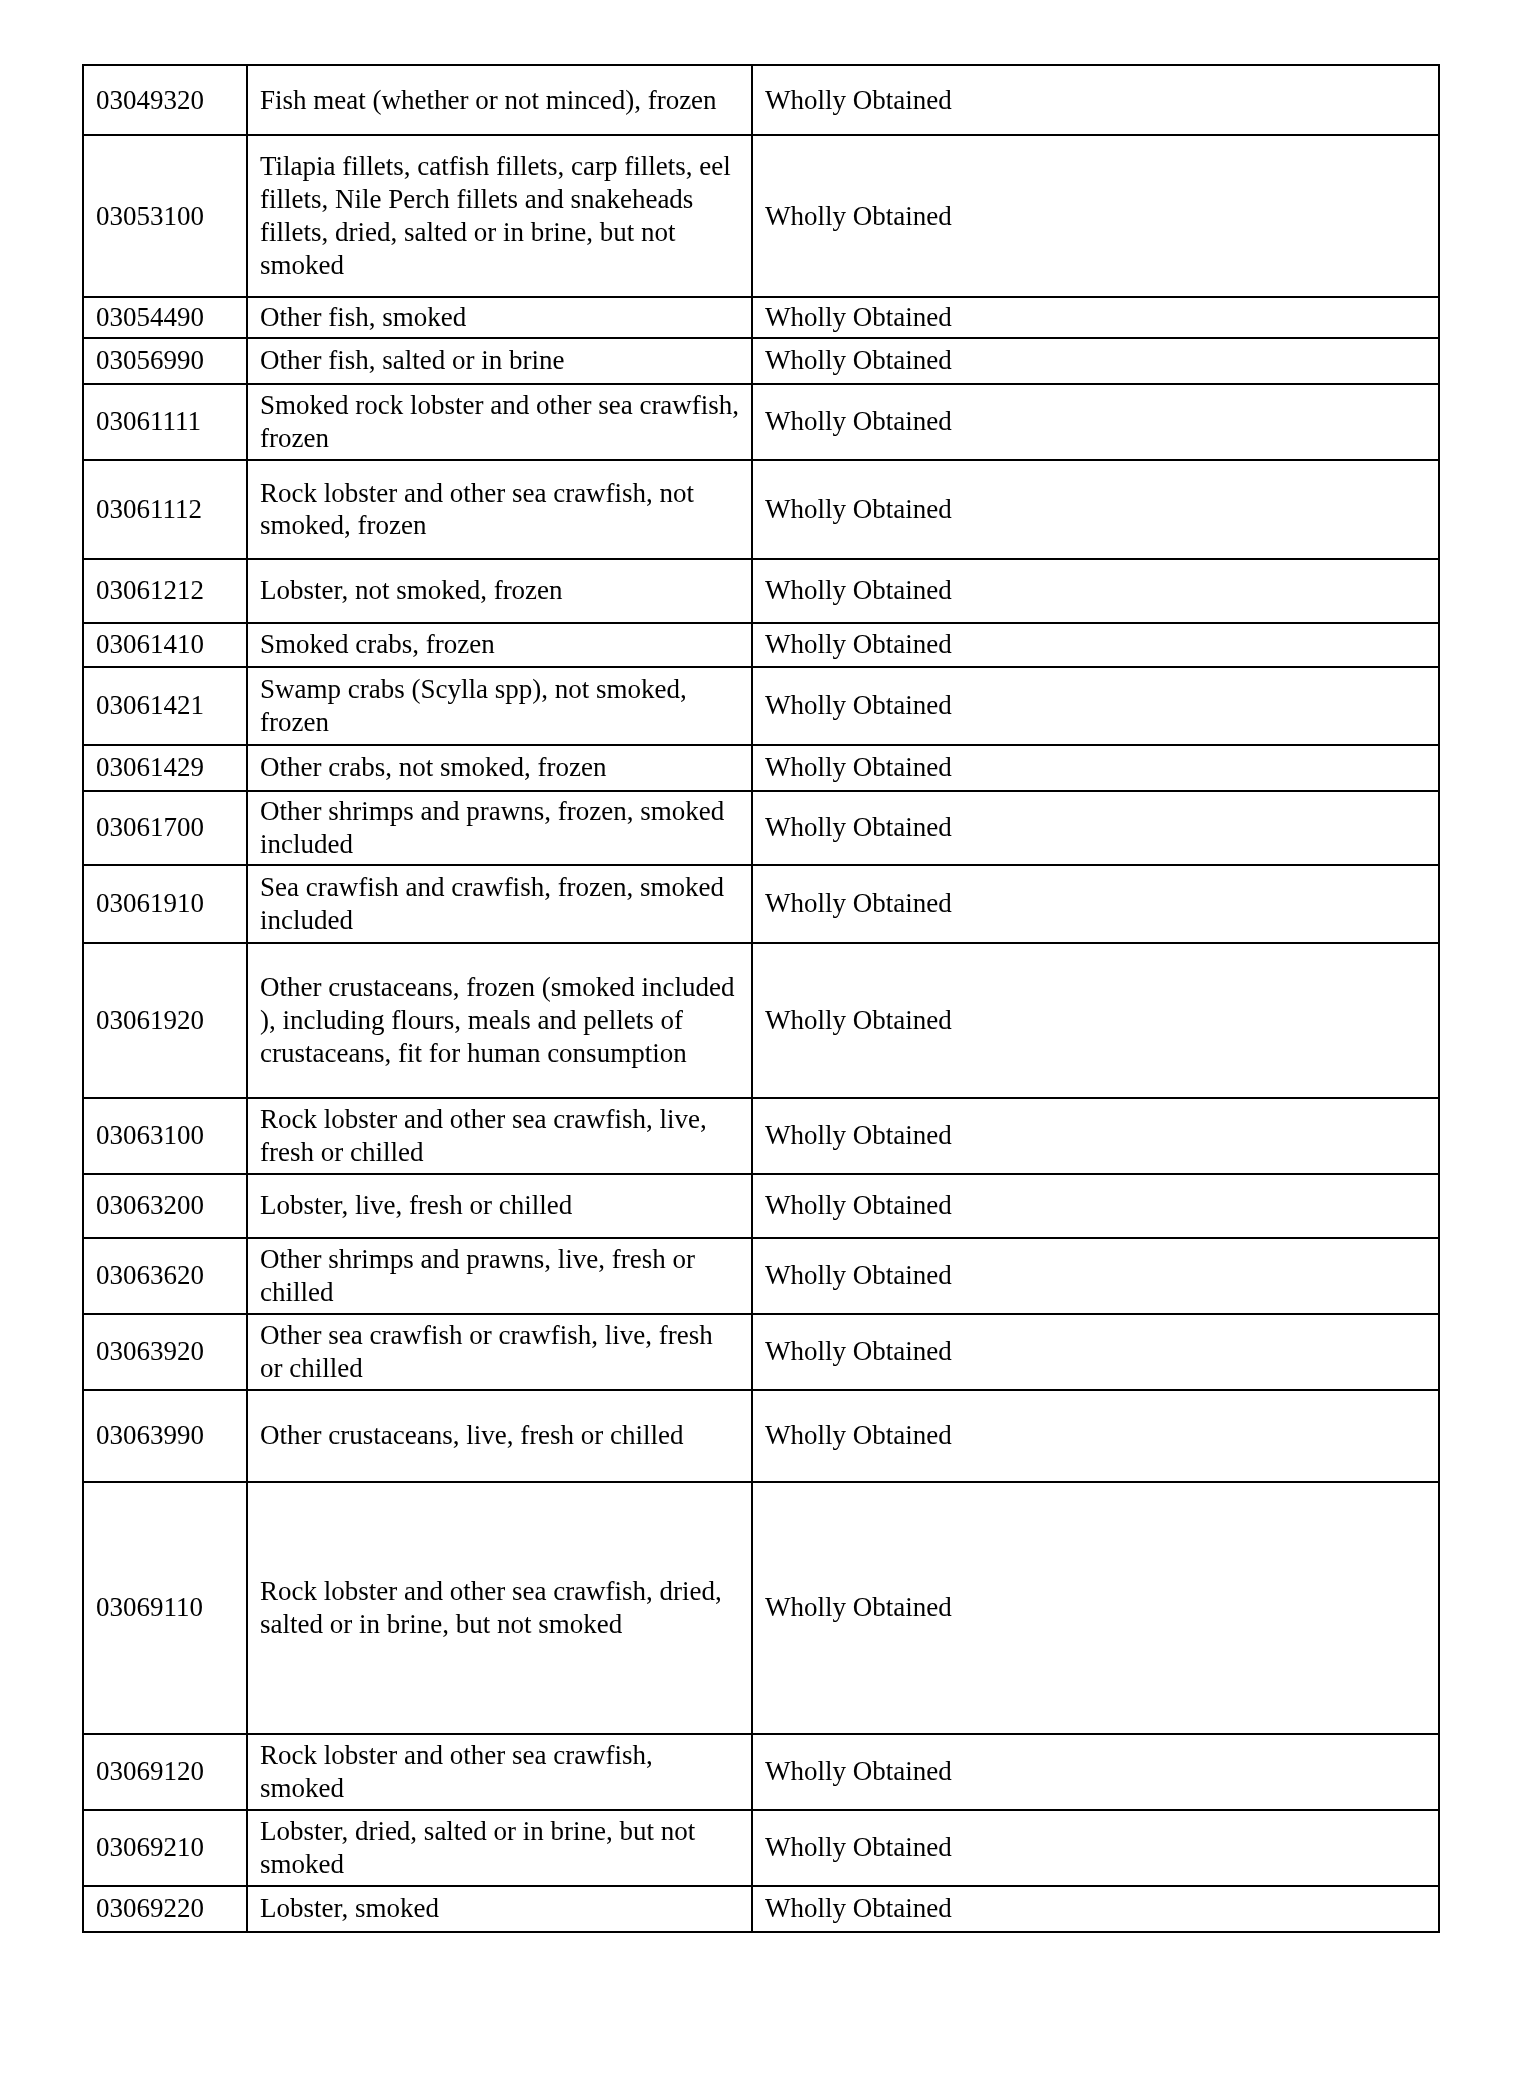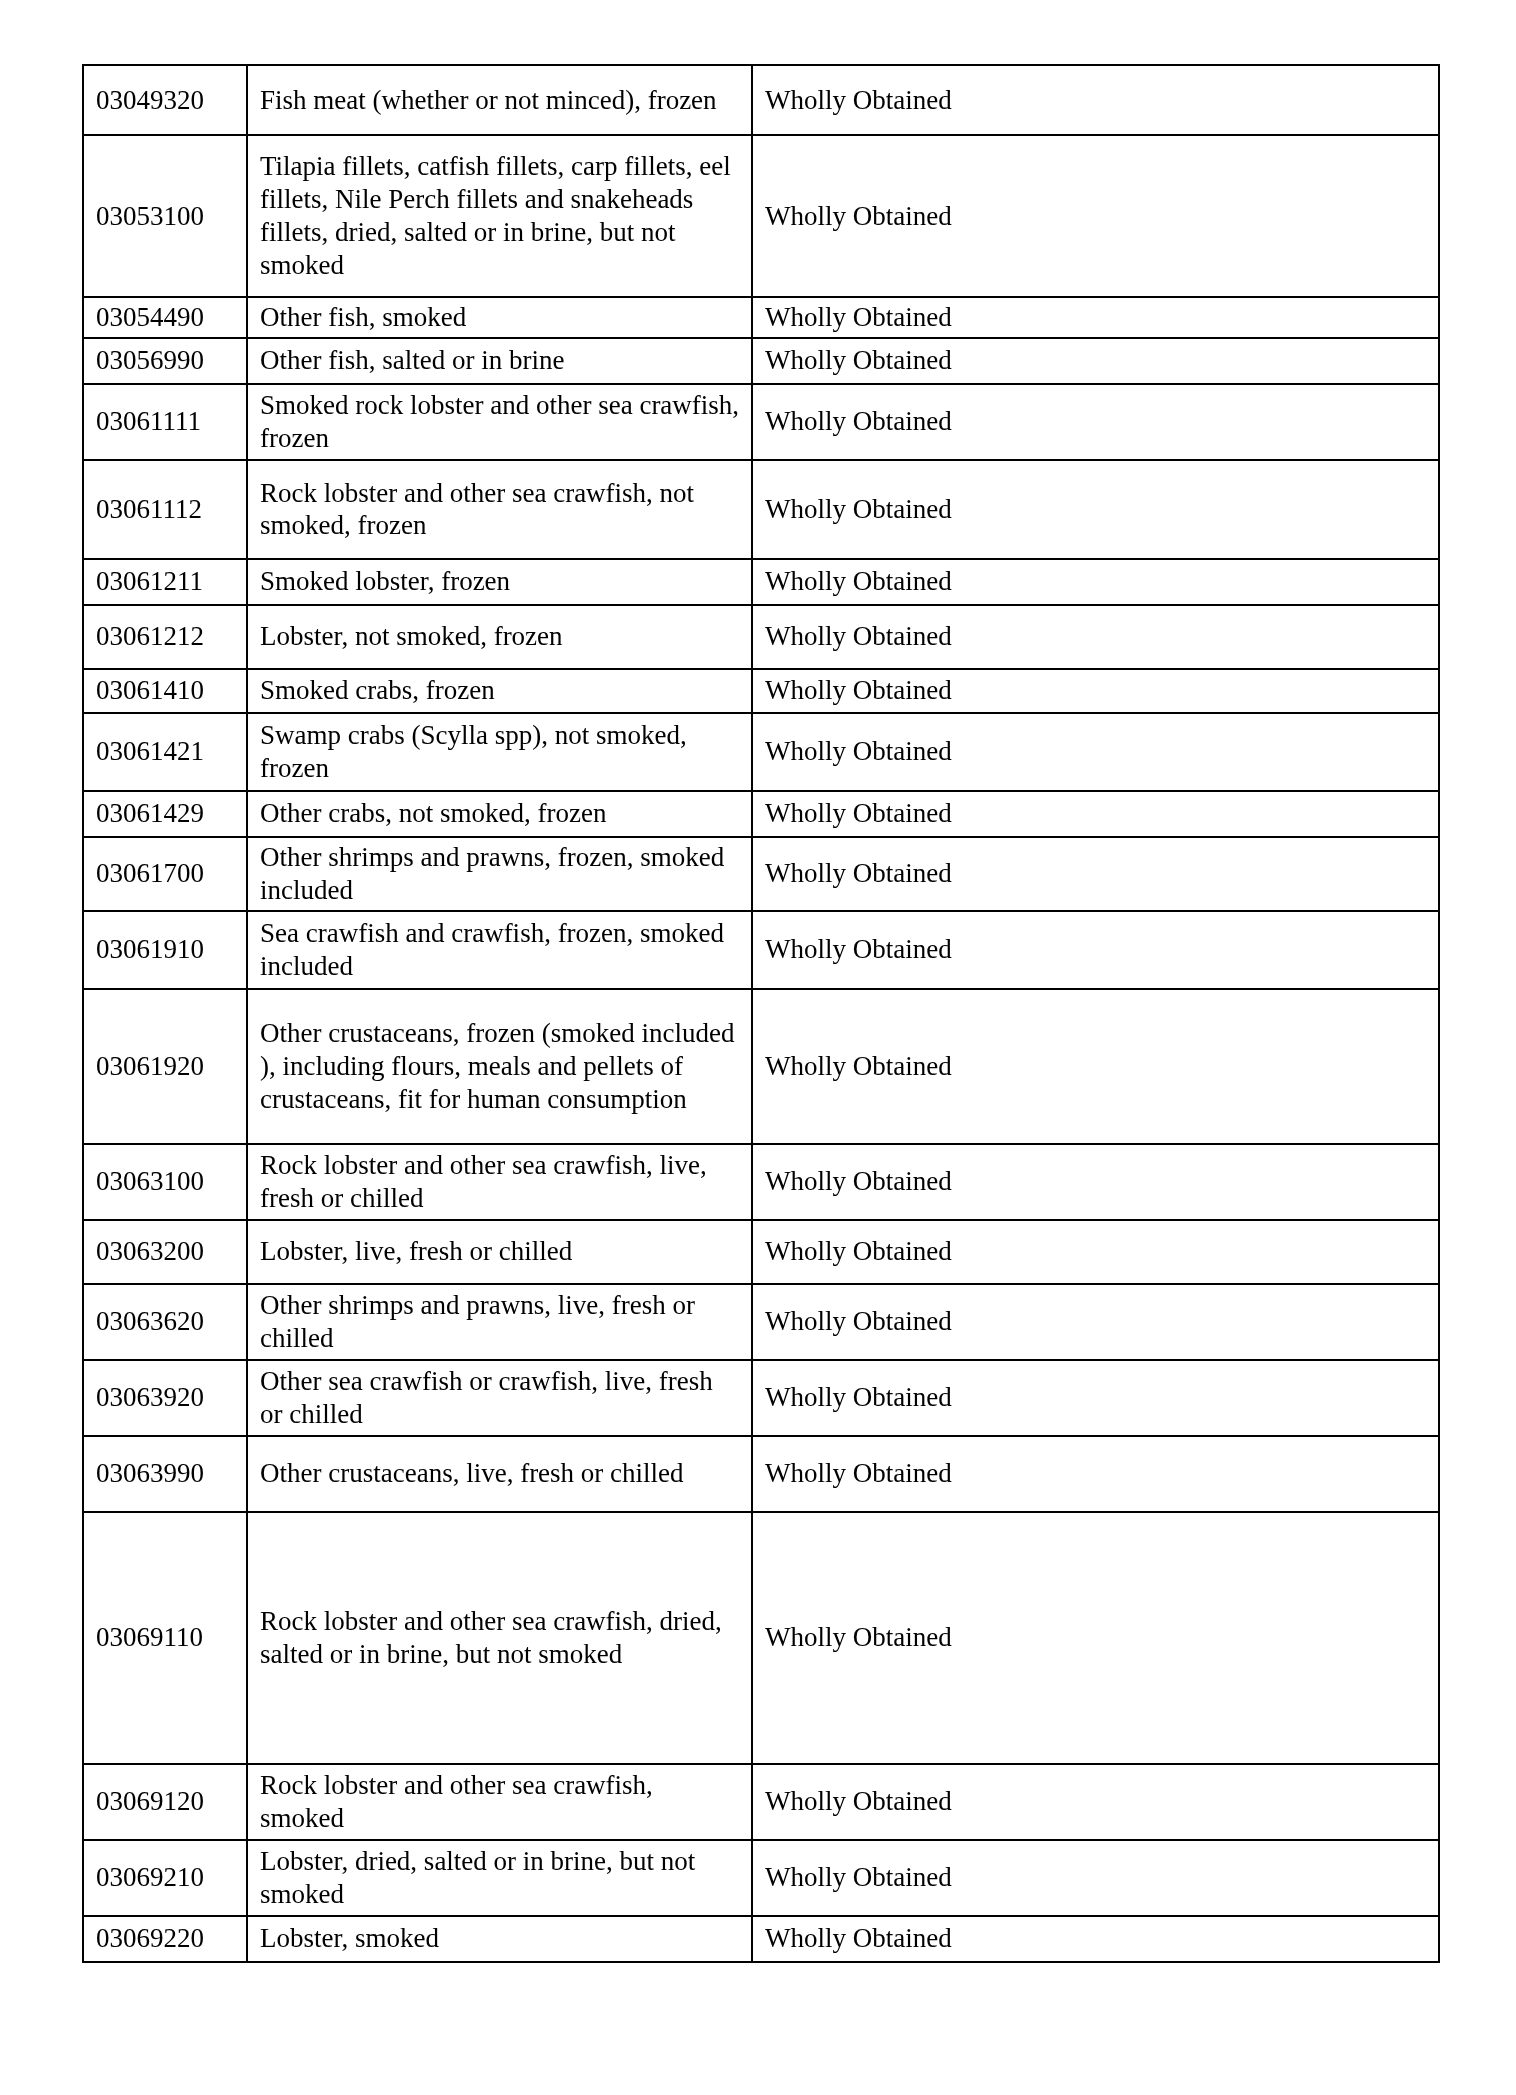--- a/index.html
+++ b/index.html
@@ -74,25 +74,20 @@
         <tr style="height: 76px;">
           <td class="code">03061111</td>
           <td class="description">Smoked rock lobster and other sea crawfish, frozen</td>
           <td class="criterion">Wholly Obtained</td>
         </tr>
         <tr style="height: 99px;">
           <td class="code">03061112</td>
           <td class="description">Rock lobster and other sea crawfish, not smoked, frozen</td>
           <td class="criterion">Wholly Obtained</td>
         </tr>
-        <tr style="height: 46px;">
-          <td class="code">03061211</td>
-          <td class="description">Smoked lobster, frozen</td>
-          <td class="criterion">Wholly Obtained</td>
-        </tr>
         <tr style="height: 64px;">
           <td class="code">03061212</td>
           <td class="description">Lobster, not smoked, frozen</td>
           <td class="criterion">Wholly Obtained</td>
         </tr>
         <tr style="height: 44px;">
           <td class="code">03061410</td>
           <td class="description">Smoked crabs, frozen</td>
           <td class="criterion">Wholly Obtained</td>
         </tr>
@@ -134,21 +129,21 @@
         <tr style="height: 76px;">
           <td class="code">03063620</td>
           <td class="description">Other shrimps and prawns, live, fresh or chilled</td>
           <td class="criterion">Wholly Obtained</td>
         </tr>
         <tr style="height: 76px;">
           <td class="code">03063920</td>
           <td class="description">Other sea crawfish or crawfish, live, fresh or chilled</td>
           <td class="criterion">Wholly Obtained</td>
         </tr>
-        <tr style="height: 76px;">
+        <tr style="height: 92px;">
           <td class="code">03063990</td>
           <td class="description">Other crustaceans, live, fresh or chilled</td>
           <td class="criterion">Wholly Obtained</td>
         </tr>
         <tr style="height: 252px;">
           <td class="code">03069110</td>
           <td class="description">Rock lobster and other sea crawfish, dried, salted or in brine, but not smoked</td>
           <td class="criterion">Wholly Obtained</td>
         </tr>
         <tr style="height: 76px;">

